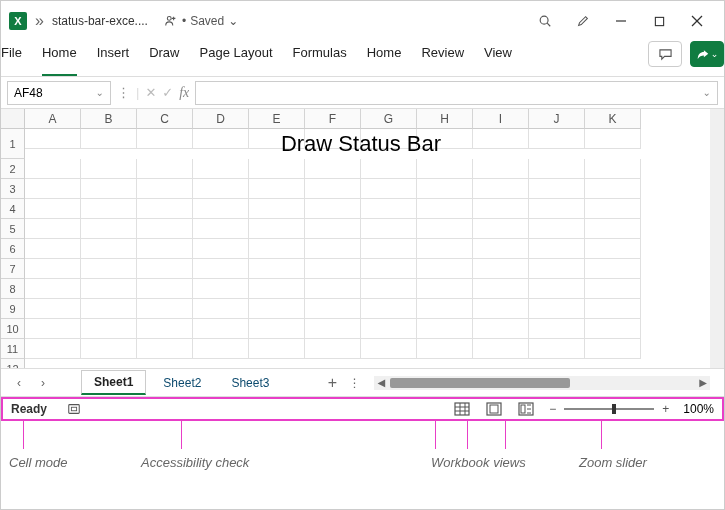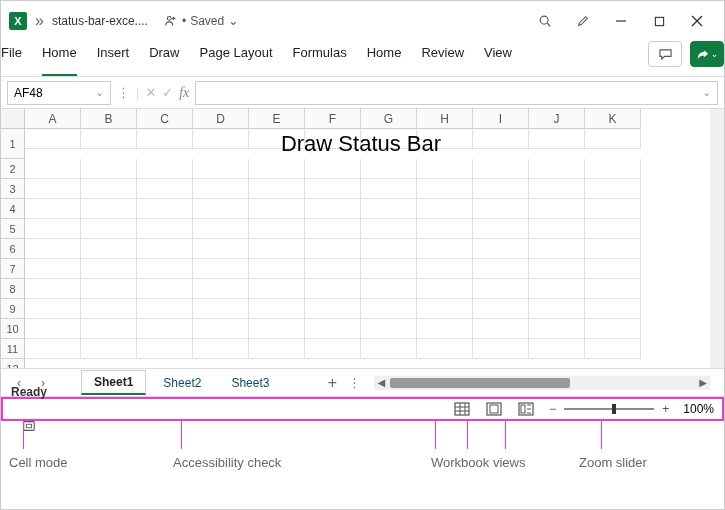--- a/index.html
+++ b/index.html
@@ -36,31 +36,31 @@
   .sheet-tabs { height:28px; display:flex; align-items:center; border-bottom:1px solid #ddd; padding:0 8px; font-size:12px; gap:4px;}
   .nav-arrow { width:20px; height:20px; display:flex; align-items:center; justify-content:center; color:#666;}
   .sheet-tab { padding:4px 12px; border:1px solid transparent; cursor:pointer; color:#0c4a6e;}
   .sheet-tab.active { border:1px solid #ccc; border-bottom:2px solid #107c41; background:#fff; font-weight:600; color:#222;}
   .sheet-add { width:24px; text-align:center; color:#666; font-size:16px;}
   .sheet-menu { width:16px; color:#666;}
   .hscroll { flex:1; height:14px; background:#f0f0f0; margin:0 6px; position:relative; display:flex; align-items:center;}
   .hscroll .thumb { position:absolute; left:4px; width:180px; height:10px; background:#999; border-radius:2px;}
   .hscroll .arrow { width:14px; text-align:center; color:#666; font-size:10px;}
   .statusbar { height:24px; border:2px solid #e83ec7; display:flex; align-items:center; padding:0 8px; font-size:12px; gap:12px;}
-  .sb-left { display:flex; align-items:center; gap:20px;flex-direction:column;}
+  .sb-left { display:flex; align-items:center; gap:20px;}
   .sb-item { display:flex; align-items:center; gap:4px; color:#333;}
   .sb-right { margin-left:auto; display:flex; align-items:center; gap:14px;}
   .view-btn { width:18px; height:16px; display:flex; align-items:center; justify-content:center; color:#555;}
   .view-btn svg { display:block; }
   .zoom { display:flex; align-items:center; gap:8px; color:#555;}
   .zoom-track { width:90px; height:2px; background:#888; position:relative;}
   .zoom-thumb { position:absolute; left:48px; top:-4px; width:4px; height:10px; background:#333;}
   .callouts { position:relative; height:60px;}
   .callout-line { position:absolute; width:1px; background:#e83ec7;}
-  .callout-label { position:absolute; color:#666; font-size:13px; white-space:nowrap;}
+  .callout-label { position:absolute; font-style:italic; color:#666; font-size:13px; white-space:nowrap;}
 </style>
 </head>
 <body>
 
 <div class="titlebar">
   <div class="app-icon">X</div>
   <span class="chev">»</span>
   <span class="filename">status-bar-exce....</span>
   <span class="saved">
     <svg width="14" height="14" viewBox="0 0 16 16">
@@ -387,16 +387,16 @@
 </div>
 
 <div class="callouts">
   <div class="callout-line" style="left:22px; top:0; height:28px;"></div>
   <div class="callout-line" style="left:180px; top:0; height:28px;"></div>
   <div class="callout-line" style="left:434px; top:0; height:28px;"></div>
   <div class="callout-line" style="left:466px; top:0; height:28px;"></div>
   <div class="callout-line" style="left:504px; top:0; height:28px;"></div>
   <div class="callout-line" style="left:600px; top:0; height:28px;"></div>
   <div class="callout-label" style="left:8px; top:34px;">Cell mode</div>
-  <div class="callout-label" style="left:140px; top:34px;margin-left:32px;">Accessibility check</div>
+  <div class="callout-label" style="left:140px; top:34px;">Accessibility check</div>
   <div class="callout-label" style="left:430px; top:34px;">Workbook views</div>
   <div class="callout-label" style="left:578px; top:34px;">Zoom slider</div>
 </div>
 
 </body></html>

